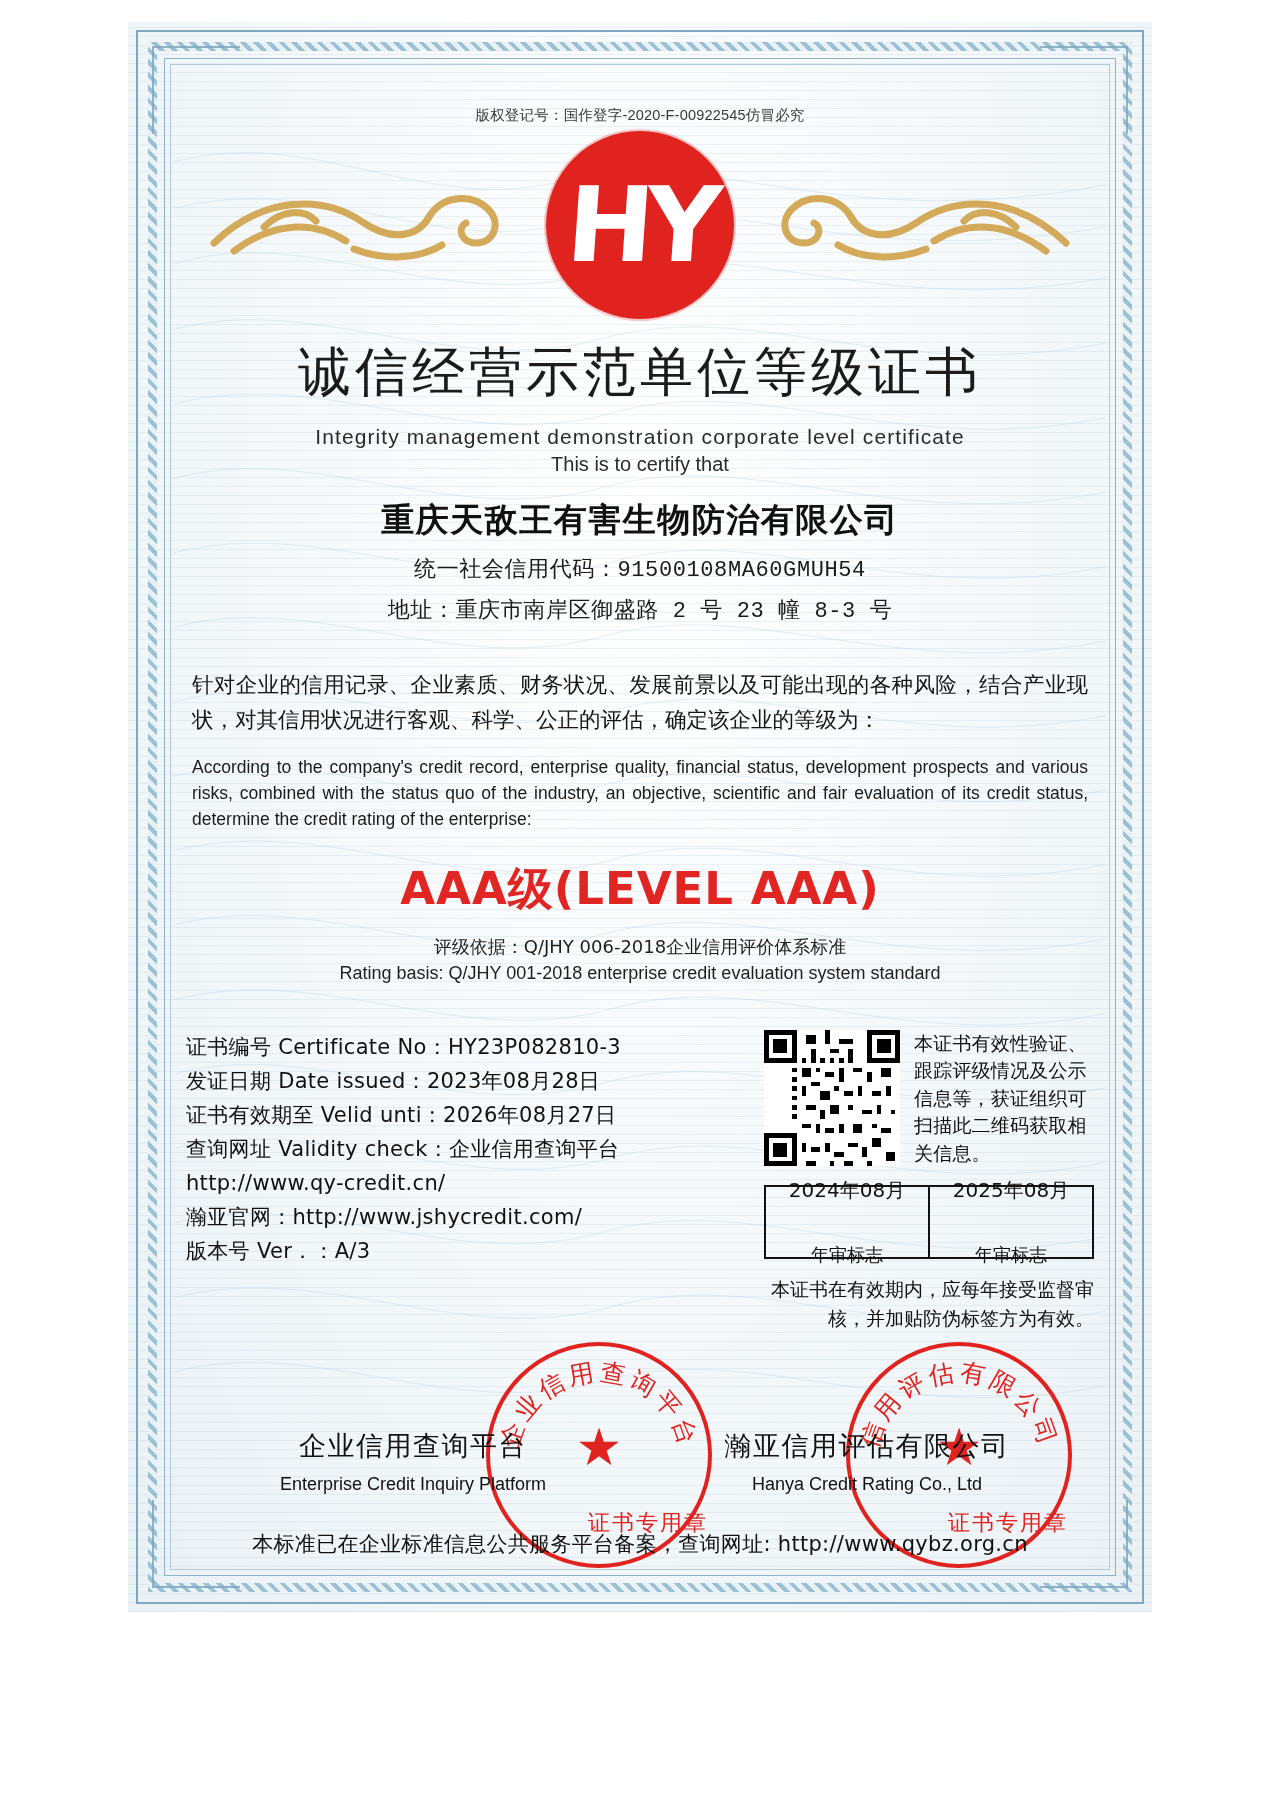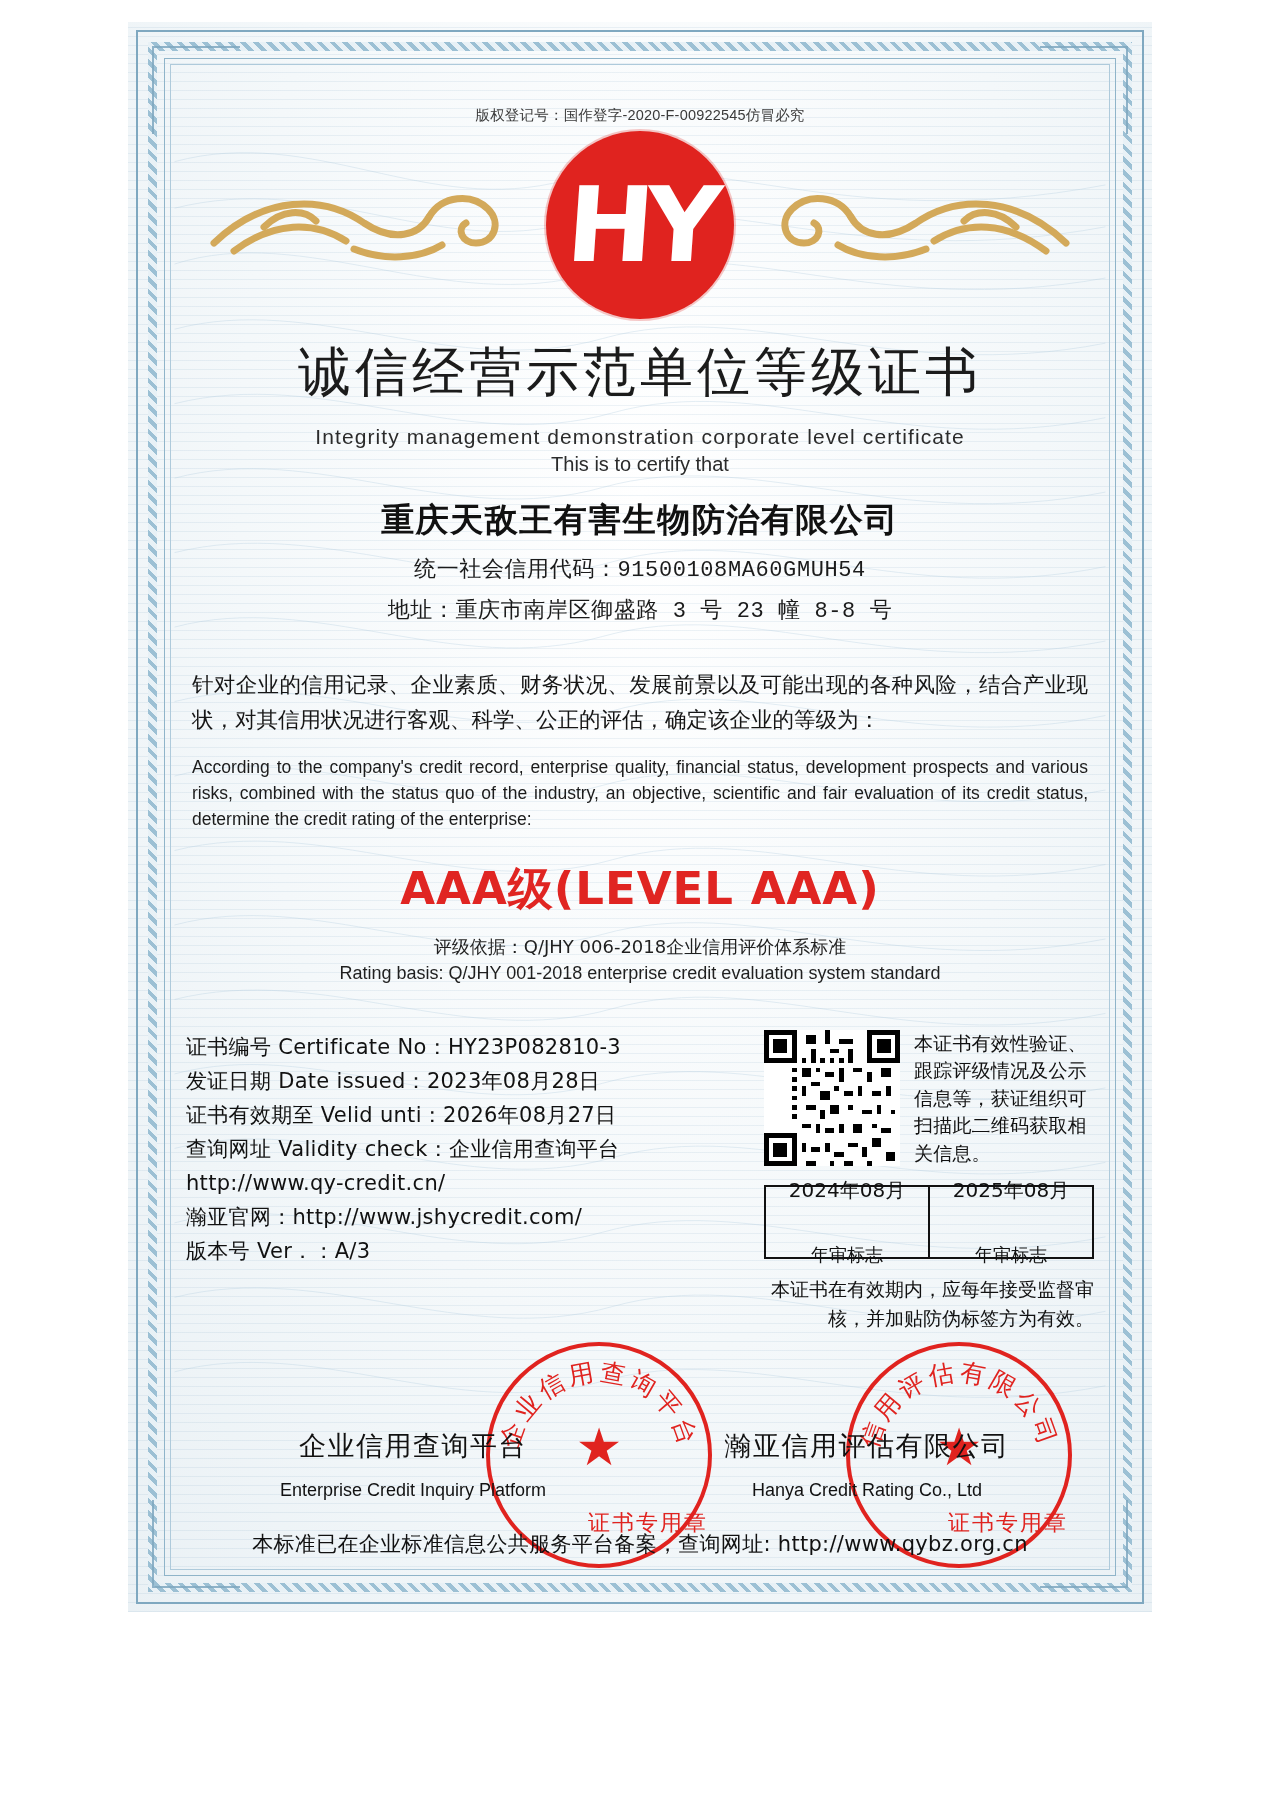--- a/index.html
+++ b/index.html
@@ -351,21 +351,21 @@
   }
   .org .cn {
     font-size: 27px;
     color: #111;
     letter-spacing: 1.5px;
     font-family: "DejaVu Sans", sans-serif;
   }
   .org .en {
     font-size: 18px;
     color: #111;
-    margin-top: 16px;
+    margin-top: 10px;
   }
 
   .footer-note {
     position: absolute;
     left: 0;
     right: 0;
     bottom: 4px;
     text-align: center;
     font-size: 21px;
     color: #111;
@@ -440,21 +440,21 @@
       </svg>
     </div>
 
     <div class="title-cn">诚信经营示范单位等级证书</div>
     <div class="title-en">Integrity management demonstration corporate level certificate</div>
 
     <div class="certify-en">This is to certify that</div>
 
     <div class="company">重庆天敌王有害生物防治有限公司</div>
     <div class="credit-code">统一社会信用代码：91500108MA60GMUH54</div>
-    <div class="address">地址：重庆市南岸区御盛路 3 号 23 幢 8-8 号</div>
+    <div class="address">地址：重庆市南岸区御盛路 2 号 23 幢 8-3 号</div>
 
     <div class="body-block">
       <div class="body-cn">针对企业的信用记录、企业素质、财务状况、发展前景以及可能出现的各种风险，结合产业现状，对其信用状况进行客观、科学、公正的评估，确定该企业的等级为：</div>
       <div class="body-en">According to the company's credit record, enterprise quality, financial status, development prospects and various risks, combined with the status quo of the industry, an objective, scientific and fair evaluation of its credit status, determine the credit rating of the enterprise:</div>
     </div>
 
     <div class="level">AAA级(LEVEL AAA)</div>
     <div class="basis-cn">评级依据：Q/JHY 006-2018企业信用评价体系标准</div>
     <div class="basis-en">Rating basis: Q/JHY 001-2018 enterprise credit evaluation system standard</div>
 

